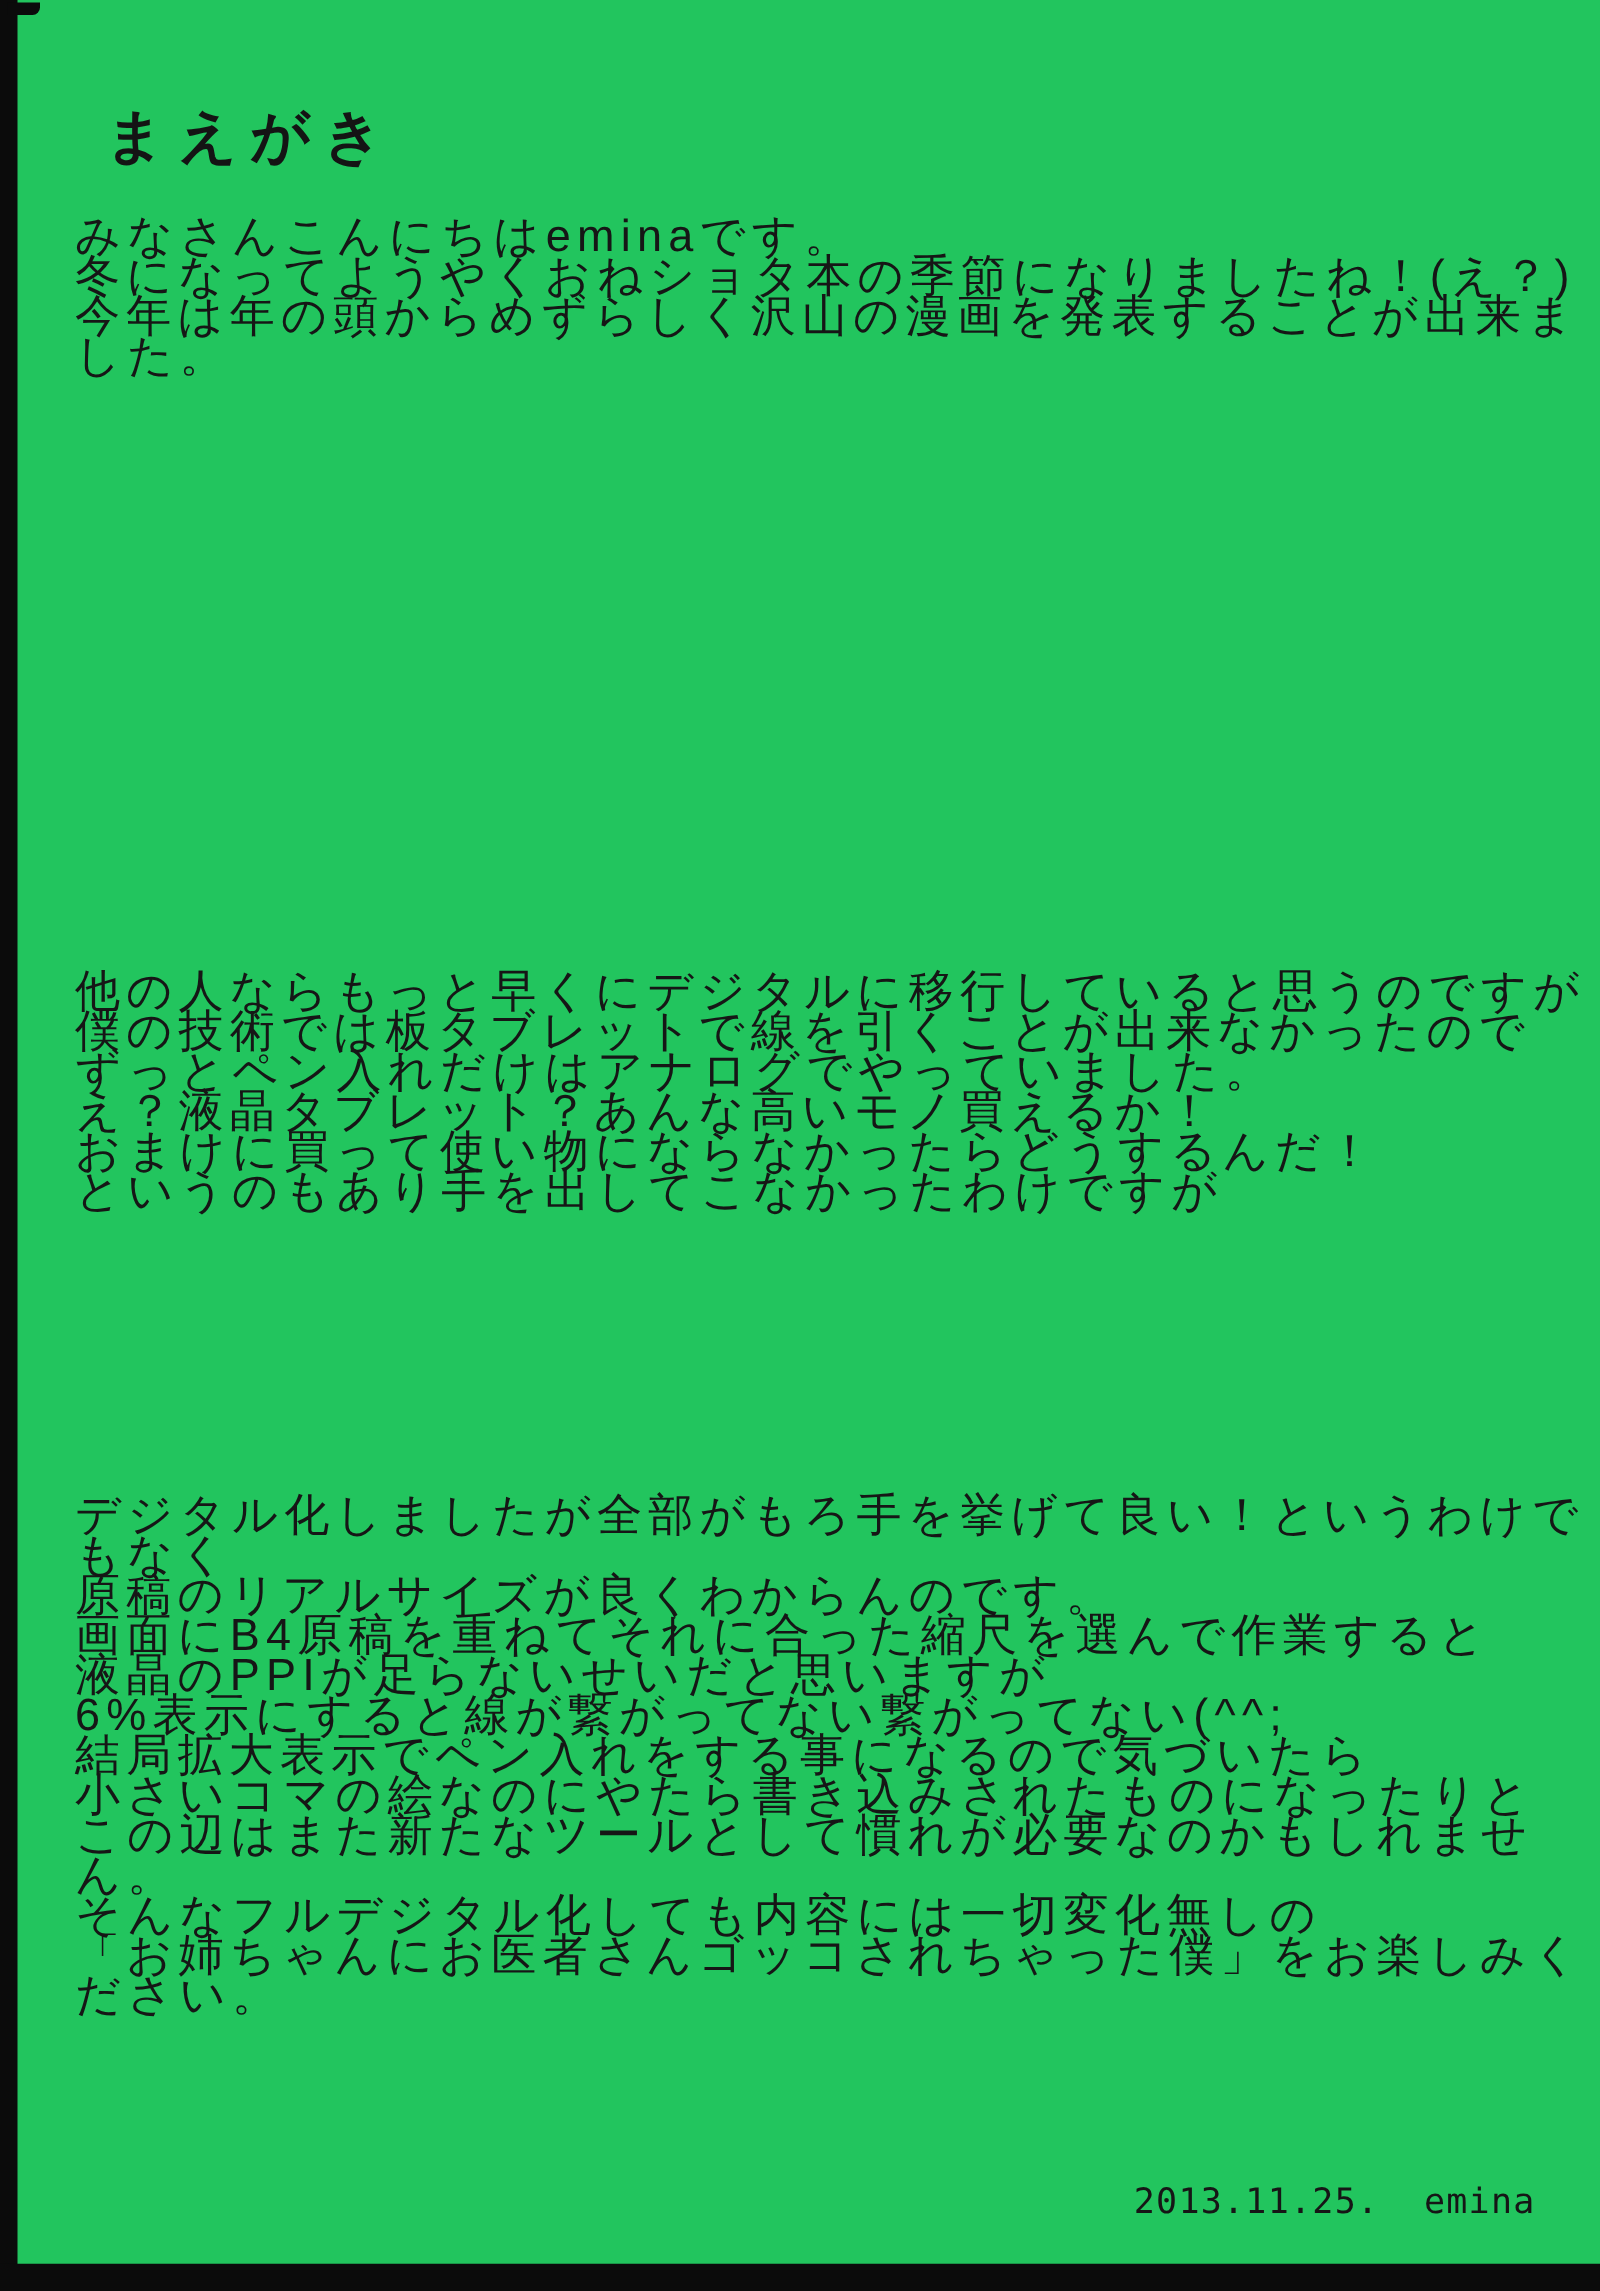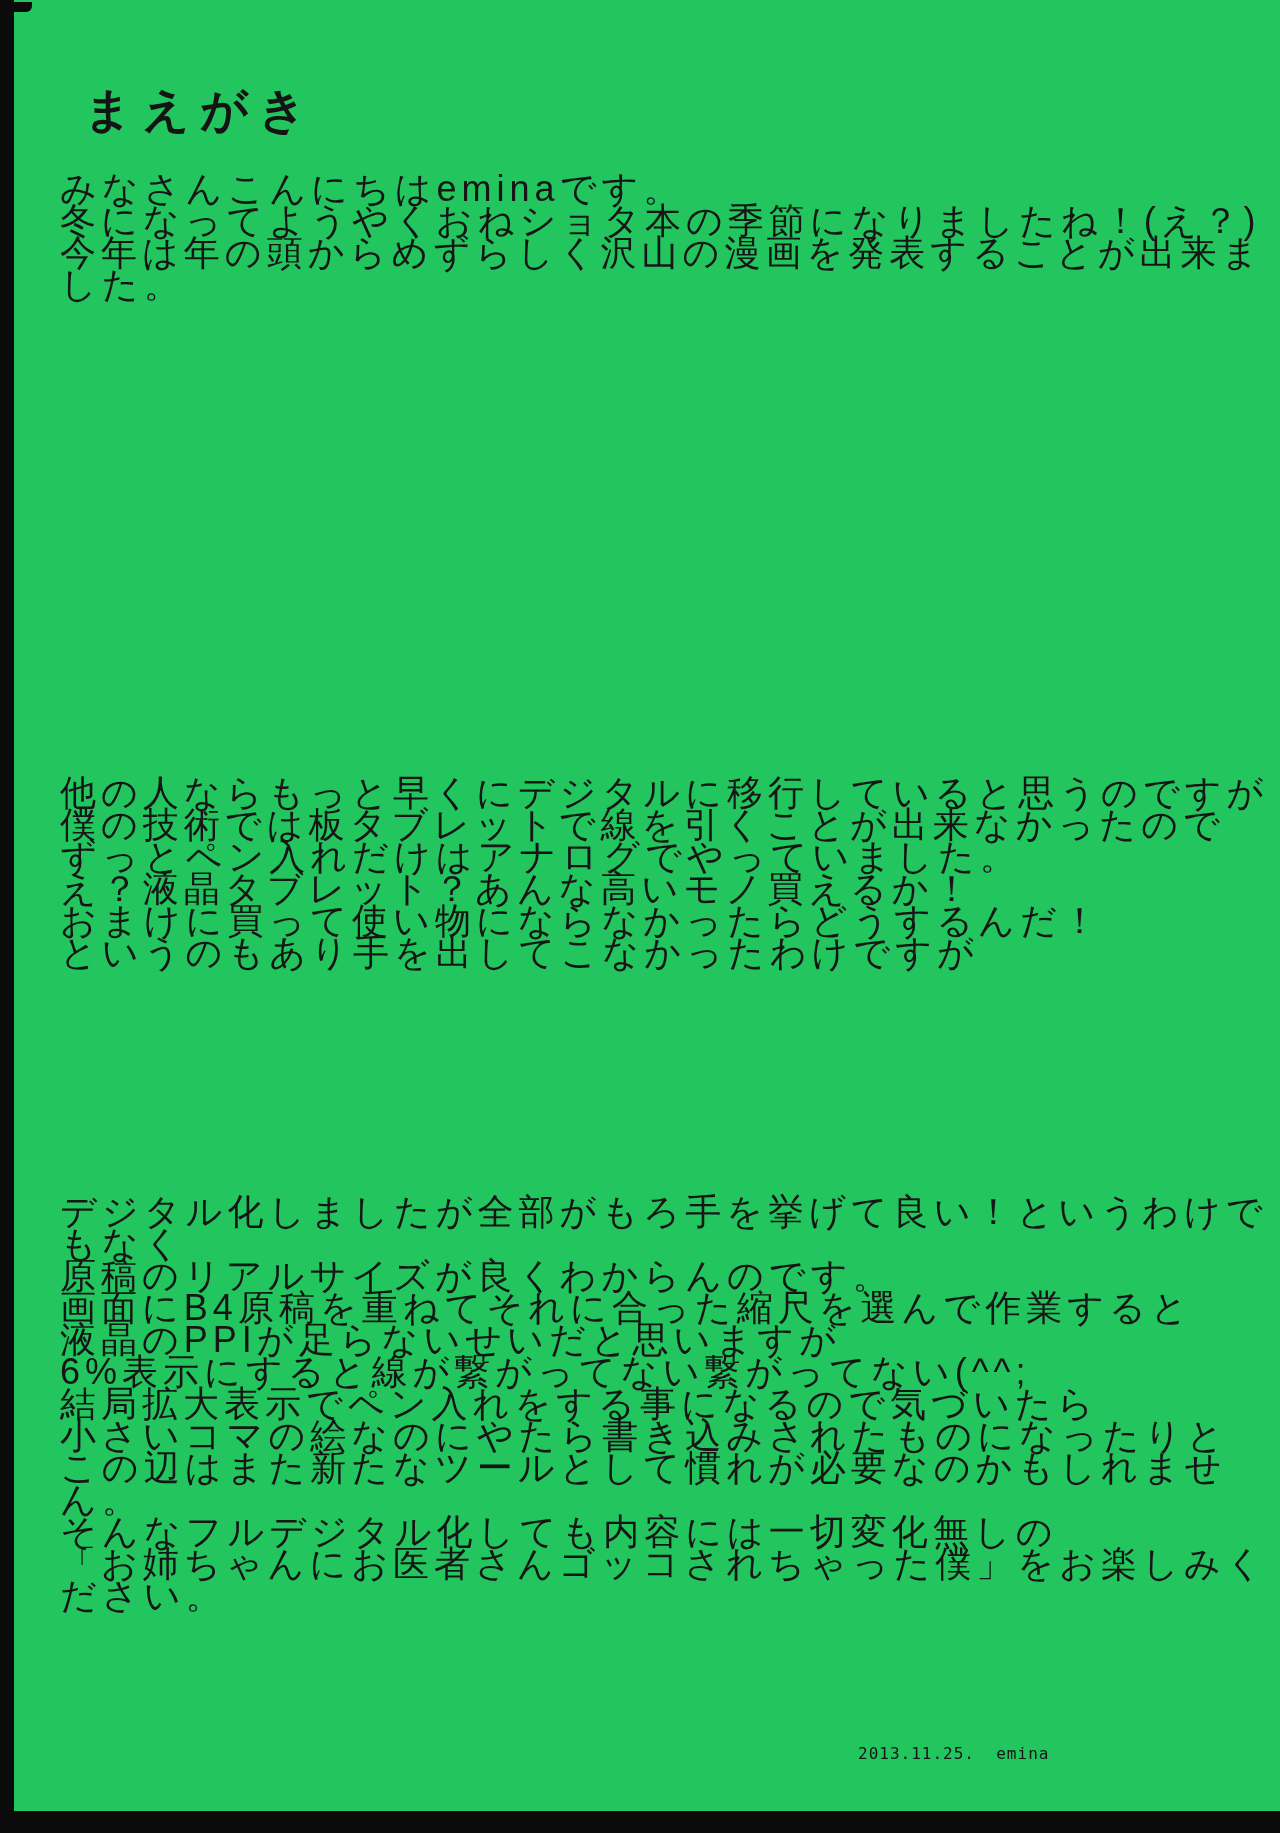--- a/index.html
+++ b/index.html
@@ -65,23 +65,23 @@
   }
   .p1 { top: 173px; }
   .p2 { top: 303px; }
   .p3 { top: 501px; }
   .p4 { top: 777px; }
   .p5 { top: 1002px; }
   .p6 { top: 1196px; }
   .p7 { top: 1564px; }
   .signature {
     position: absolute;
-    left: 858px; top: 1744px;
+    left: 907px; top: 1744px;
     font-family: "DejaVu Sans Mono", "Liberation Mono", monospace;
-    font-size: 16px;
+    font-size: 28px;
     letter-spacing: 1px;
     white-space: pre;
     color: #161616;
   }
 </style>
 </head>
 <body>
 
 <div class="page">
   <div class="edge-left"></div>

